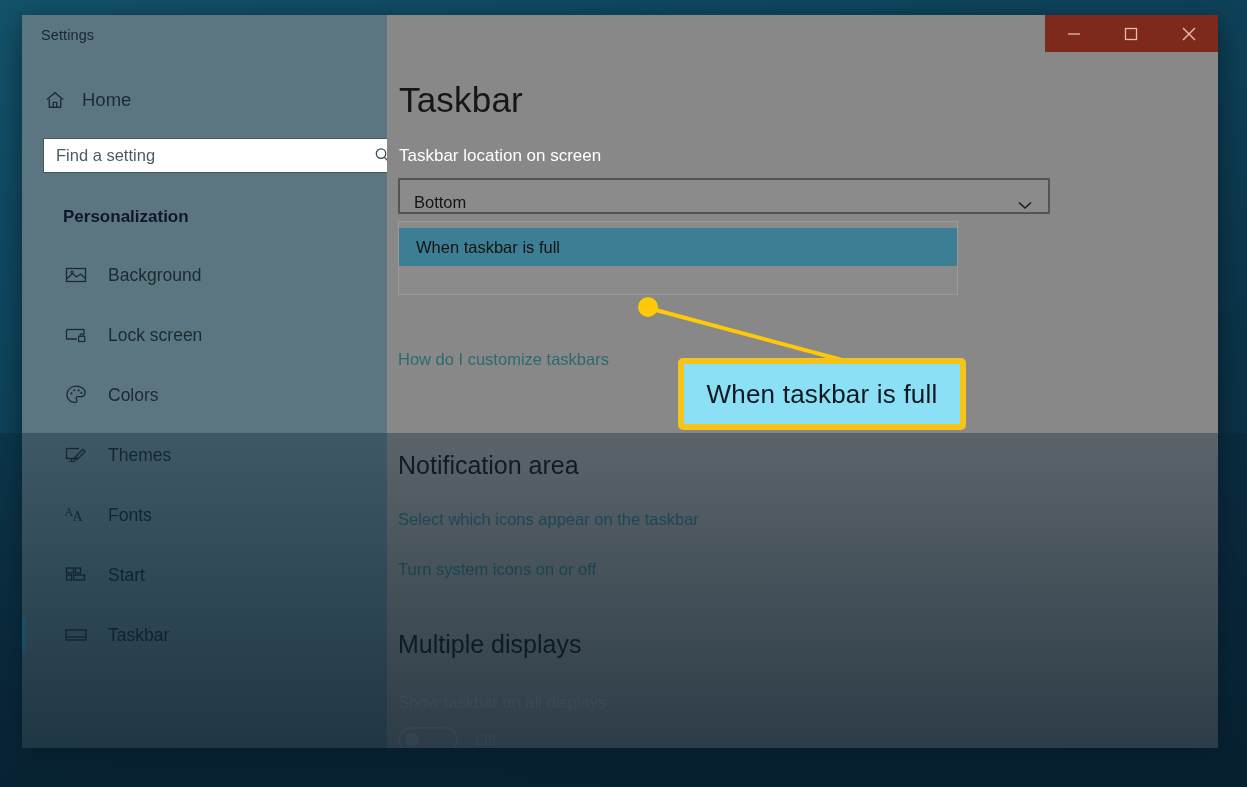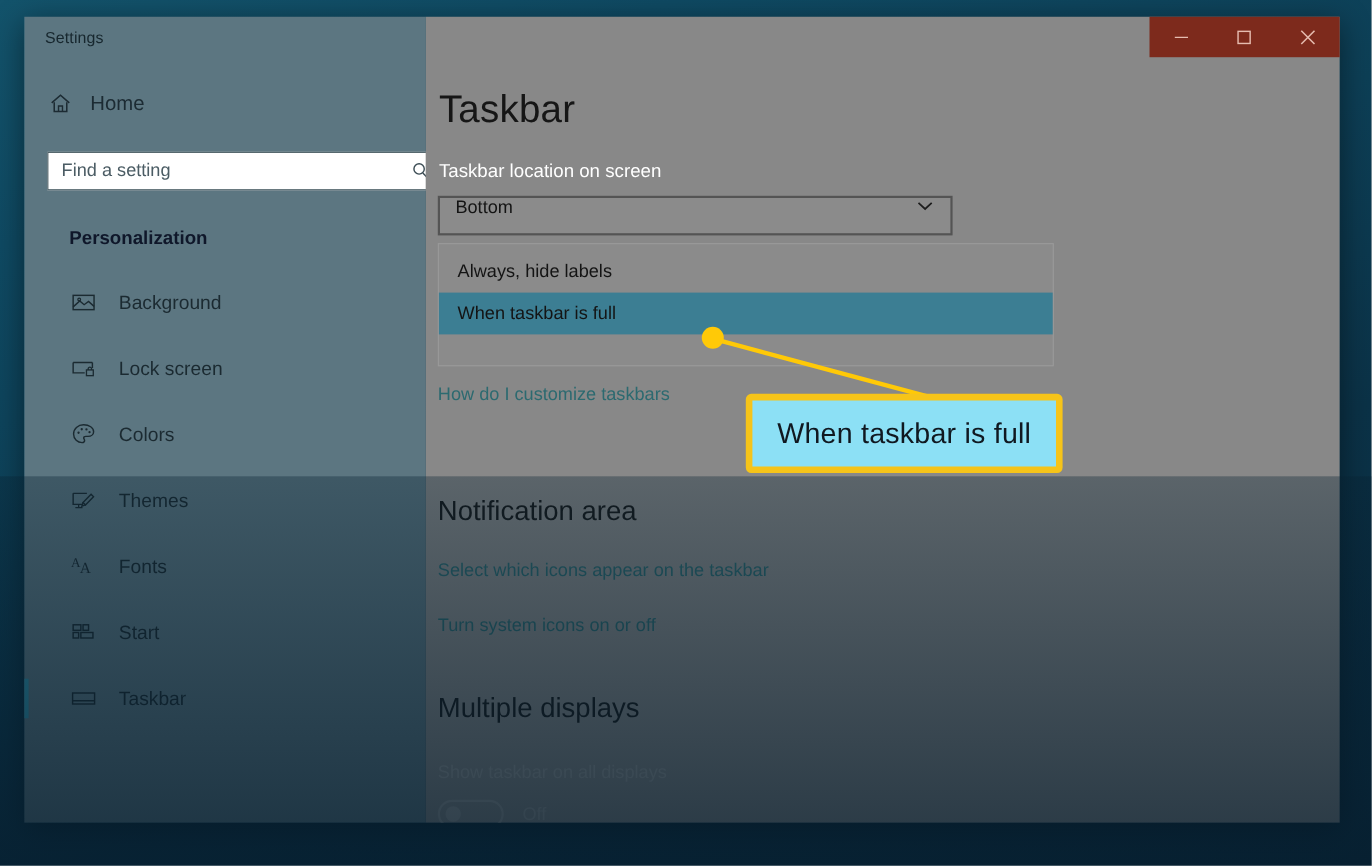--- a/index.html
+++ b/index.html
@@ -48,20 +48,21 @@
     flex: none;
   }
   .win-title {
     font-size: 14.5px;
     color: #17272e;
     padding: 12px 0 0 19px;
     letter-spacing: .1px;
   }
   .home-row {
     display: flex;
+    align-items: center;
     gap: 16px;
     padding: 0 0 0 22px;
     height: 34px;
     margin-top: 40px;
   }
   .home-row .label {
     font-size: 18.5px;
     color: #1c2b33;
   }
   .home-icon svg { display: block; }
@@ -165,26 +166,26 @@
     left: 12px;
     top: 131px;
     font-size: 17px;
     color: #ffffff;
   }
 
   .combo {
     position: absolute;
     left: 11px;
     top: 163px;
-    width: 468px;
+    width: 652px;
     height: 36px;
     background: #8b8b8b;
     border: 2px solid #545454;
     display: flex;
-    align-items: flex-start;
+    align-items: flex-end;
     padding: 0 13px 0 14px;
     cursor: default;
   }
   .combo .combo-value {
     flex: 1;
     font-size: 16.5px;
     color: #141414;
   }
   .combo .chev svg { display: block; }
 
@@ -461,21 +462,20 @@
       <div class="combo">
         <span class="combo-value">Bottom</span>
         <span class="chev">
           <svg width="20" height="14" viewBox="0 0 20 14">
             <path d="M4 4.5 L10 10 L16 4.5" fill="none" stroke="#1d1d1d" stroke-width="1.6"></path>
           </svg>
         </span>
       </div>
 
       <div class="dropdown">
-        <div class="dd-item">Always, hide labels</div>
         <div class="dd-item highlight">When taskbar is full</div>
         <div class="dd-spacer"></div>
       </div>
 
       <div class="help-link">How do I customize taskbars</div>
 
       <div class="section-head notif">Notification area</div>
       <div class="body-link l1">Select which icons appear on the taskbar</div>
       <div class="body-link l2">Turn system icons on or off</div>
 

